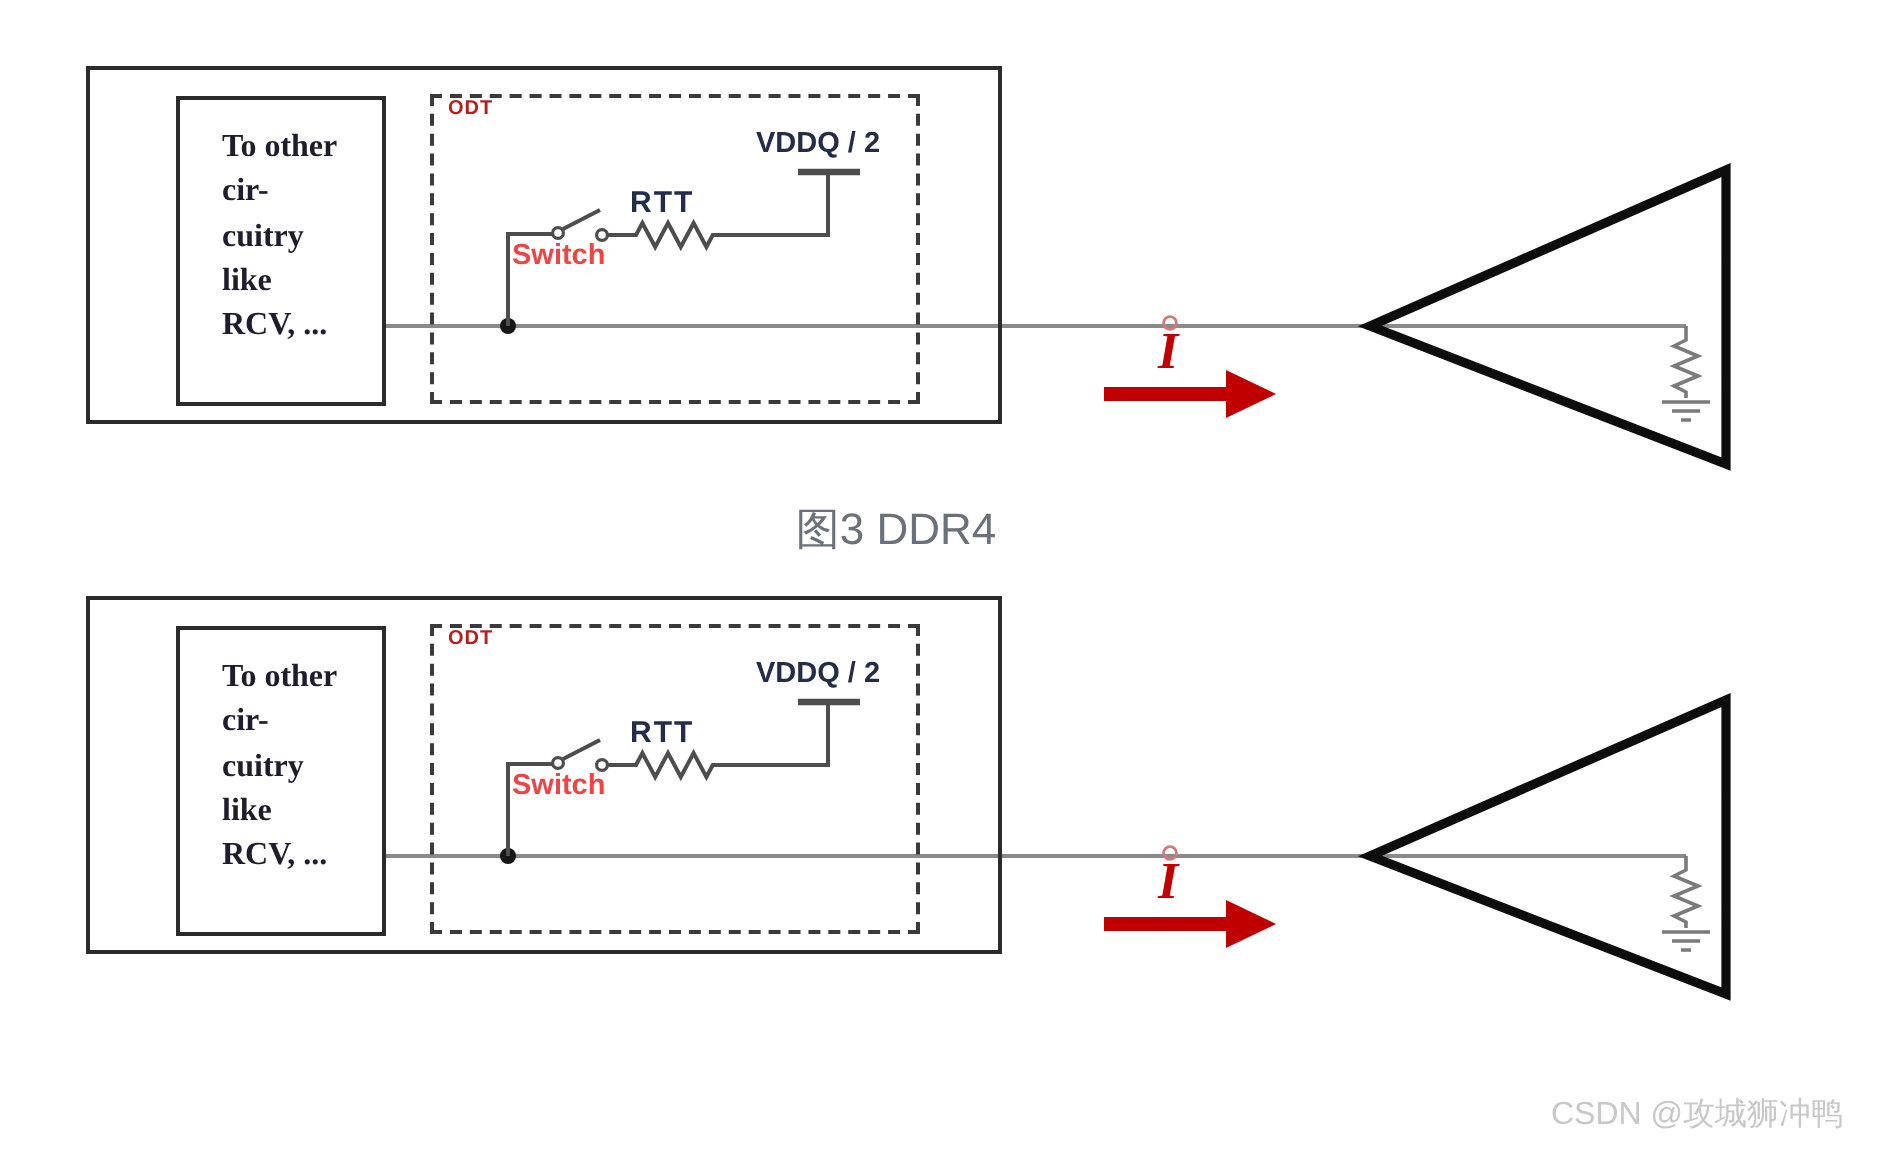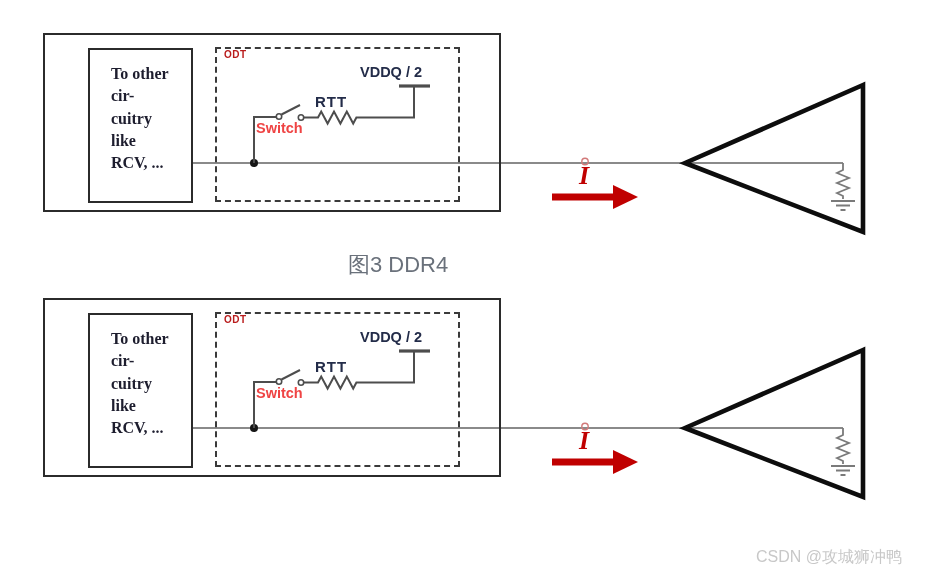--- a/index.html
+++ b/index.html
@@ -14,32 +14,32 @@
   .inner-box{position:absolute;left:88px;top:48px;width:105px;height:155px;
              border:2px solid #2b2b2b;box-sizing:border-box;background:#ffffff;}
   .block-text{position:absolute;left:99px;top:63px;width:92px;
               font-family:"Liberation Serif",serif;font-weight:bold;
               font-size:16px;line-height:22.3px;color:#1d1d2e;}
   .block-text span{display:block;margin-left:12px;}
   .odt-box{position:absolute;left:215px;top:47px;width:245px;height:155px;
            border:2px dashed #3a3a3a;box-sizing:border-box;}
   .odt-label{position:absolute;left:224px;top:49px;font-size:10px;font-weight:bold;
              color:#b91c1c;letter-spacing:0.5px;}
-  .vddq-label{position:absolute;left:360px;top:64px;width:98px;text-align:left;
+  .vddq-label{position:absolute;left:360px;top:64px;width:98px;text-align:center;
               font-size:14.5px;font-weight:bold;color:#232c49;}
   .rtt-label{position:absolute;left:315px;top:93px;width:46px;text-align:left;
              font-size:15px;font-weight:bold;color:#232c49;letter-spacing:1px;}
   .switch-label{position:absolute;left:256px;top:120px;font-size:14.5px;font-weight:bold;
                 color:#ef4444;}
   .current-label{position:absolute;left:572px;top:161px;width:24px;text-align:center;
                  font-family:"Liberation Serif",serif;font-style:italic;font-weight:bold;
                  font-size:26px;color:#c00000;}
-  .caption{position:absolute;left:348px;top:250px;width:200px;text-align:left;
+  .caption{position:absolute;left:348px;top:250px;width:200px;text-align:center;
            font-size:22px;color:#6a717b;}
-  .watermark{position:absolute;left:756px;top:547px;width:185px;text-align:left;
+  .watermark{position:absolute;left:756px;top:547px;width:185px;text-align:center;
              font-size:16px;color:#c8c8c8;}
 </style>
 </head>
 <body>
 
 <div id="canvas">
 
   <div class="figure" id="fig-ddr4">
     <svg class="circuit-svg" viewBox="0 0 946 265">
 

